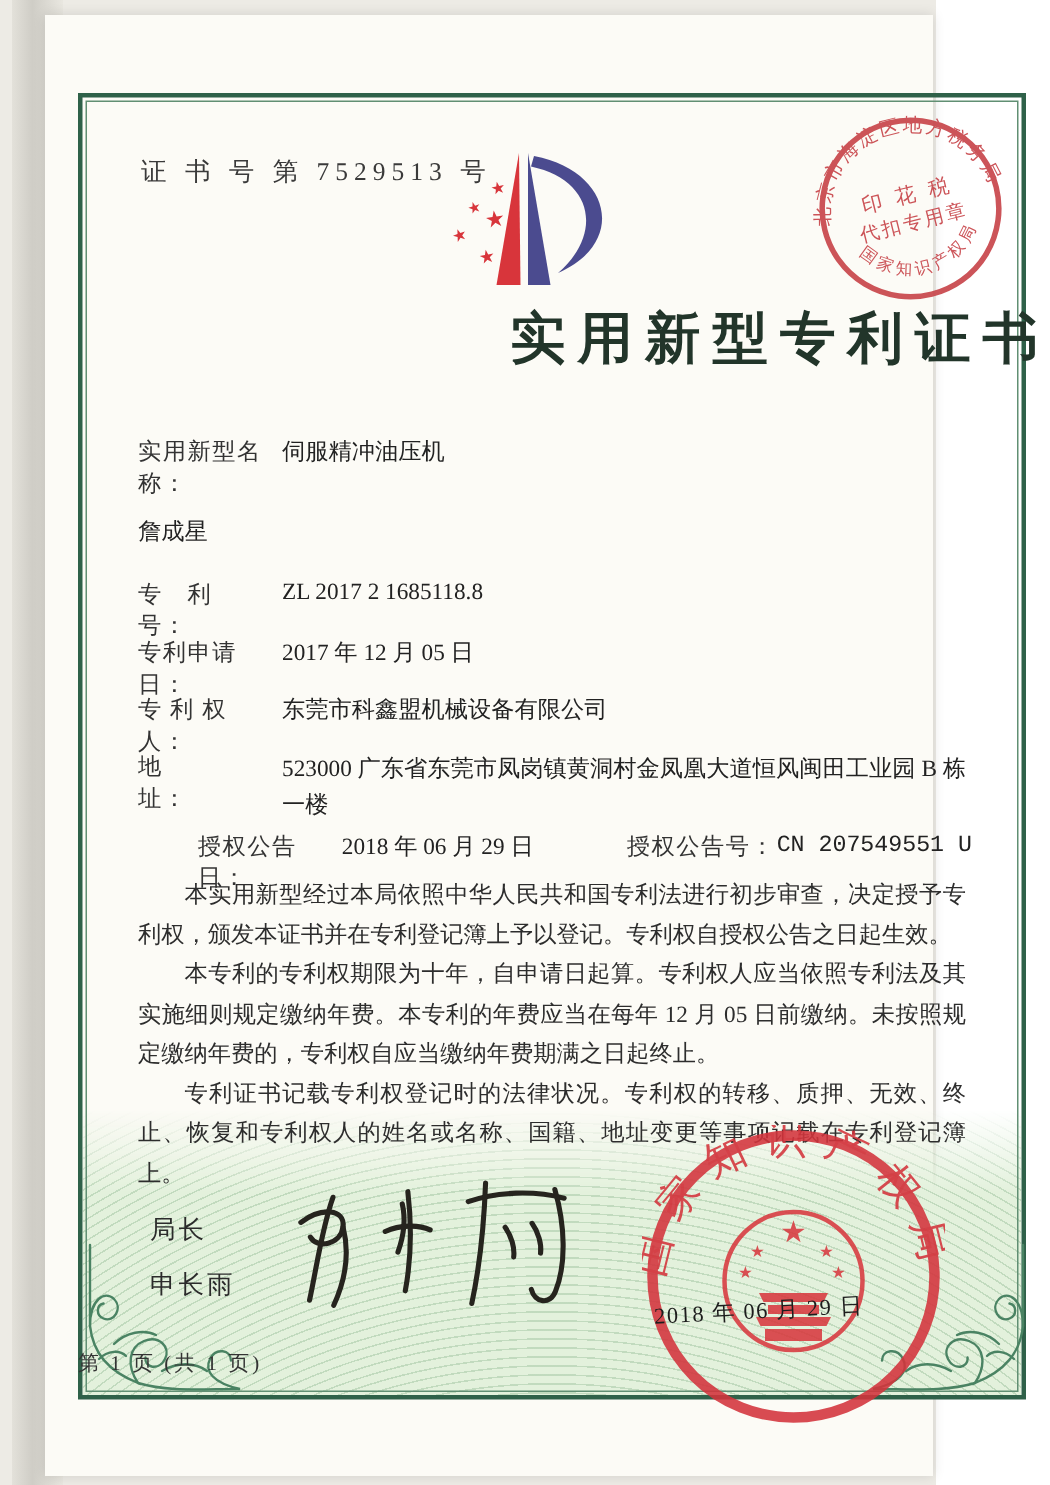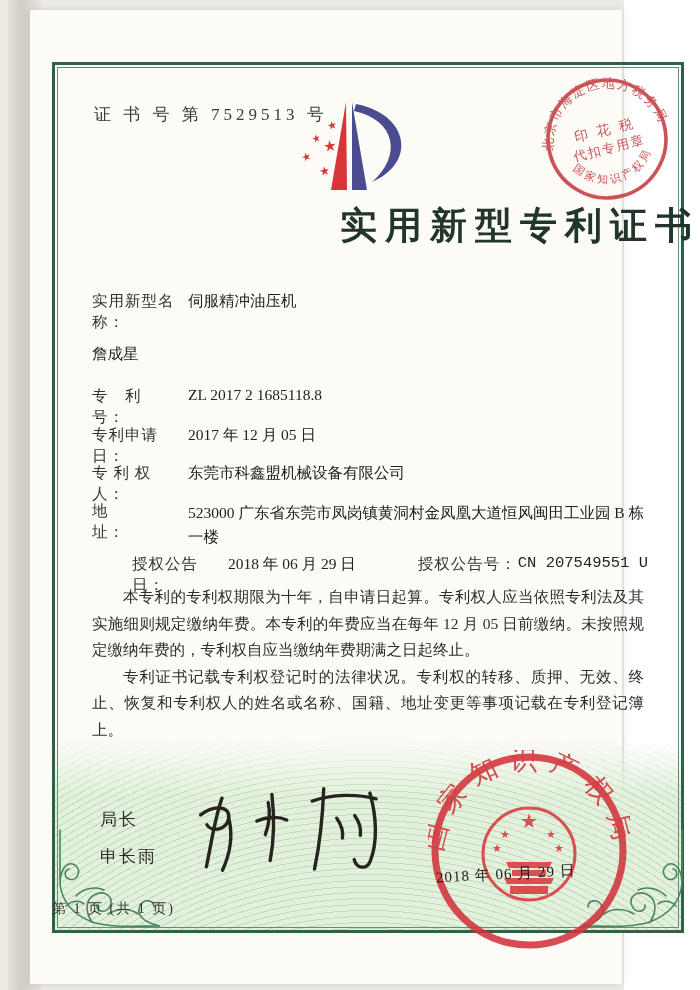--- a/index.html
+++ b/index.html
@@ -140,20 +140,21 @@
       <span class="lab">授权公告日：</span>
       <span class="val">2018 年 06 月 29 日</span>
       <span class="col2">
         <span class="lab">授权公告号：</span>
         <span class="val">CN 207549551 U</span>
       </span>
     </div>
   </div>
 
   <div class="paras">
+    <p>本实用新型经过本局依照中华人民共和国专利法进行初步审查，决定授予专利权，颁发本证书并在专利登记簿上予以登记。专利权自授权公告之日起生效。</p>
     <p>本专利的专利权期限为十年，自申请日起算。专利权人应当依照专利法及其实施细则规定缴纳年费。本专利的年费应当在每年 12 月 05 日前缴纳。未按照规定缴纳年费的，专利权自应当缴纳年费期满之日起终止。</p>
     <p>专利证书记载专利权登记时的法律状况。专利权的转移、质押、无效、终止、恢复和专利权人的姓名或名称、国籍、地址变更等事项记载在专利登记簿上。</p>
   </div>
 
   <div class="director">
     <div>局长</div>
     <div>申长雨</div>
   </div>
 
   <svg class="signature" width="215" height="100" viewBox="0 0 215 100">

